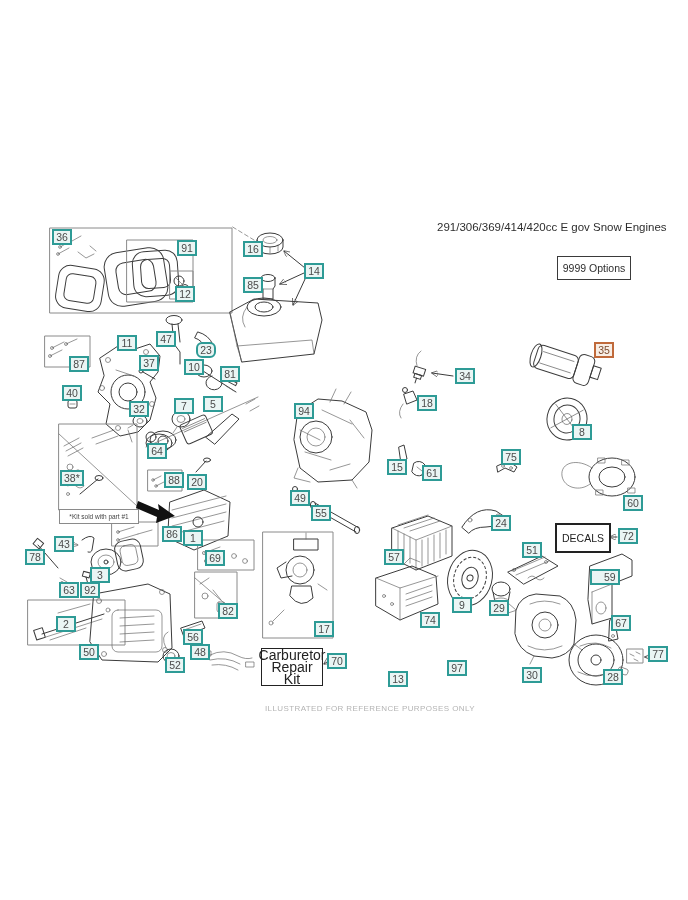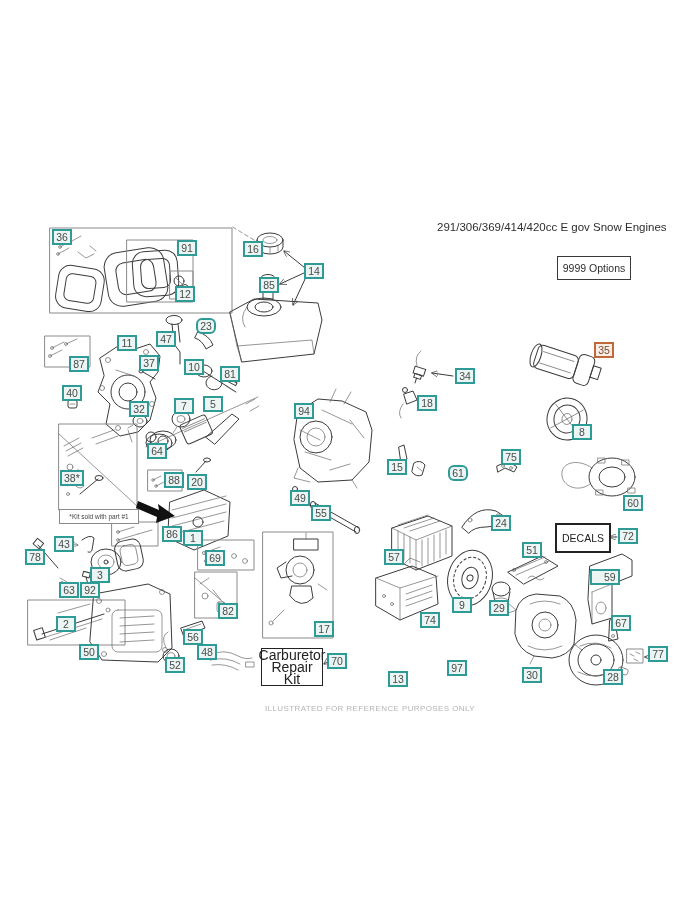--- a/index.html
+++ b/index.html
@@ -470,57 +470,57 @@
 <div class="kit-note">*Kit sold with part #1</div>
 
 <div class="footer">ILLUSTRATED FOR REFERENCE PURPOSES ONLY</div>
 
 <div>
     <div class="plabel" style="left: 52px; top: 229px;">36</div>
     <div class="plabel" style="left: 177px; top: 240px;">91</div>
     <div class="plabel" style="left: 175px; top: 286px;">12</div>
     <div class="plabel" style="left: 243px; top: 241px;">16</div>
     <div class="plabel" style="left: 304px; top: 263px;">14</div>
-    <div class="plabel" style="left: 243px; top: 277px; margin-left: 16px;">85</div>
+    <div class="plabel" style="left: 243px; top: 277px;">85</div>
     <div class="plabel" style="left: 117px; top: 335px;">11</div>
     <div class="plabel" style="left: 156px; top: 331px;">47</div>
-    <div class="plabel" style="left: 196px; top: 318px; border-radius: 6px;">23</div>
+    <div class="plabel" style="left: 196px; top: 342px; border-radius: 6px;">23</div>
     <div class="plabel" style="left: 69px; top: 356px;">87</div>
     <div class="plabel" style="left: 139px; top: 355px;">37</div>
     <div class="plabel" style="left: 184px; top: 359px;">10</div>
     <div class="plabel" style="left: 220px; top: 366px;">81</div>
     <div class="plabel" style="left: 62px; top: 385px;">40</div>
     <div class="plabel" style="left: 129px; top: 401px;">32</div>
     <div class="plabel" style="left: 174px; top: 398px;">7</div>
     <div class="plabel" style="left: 203px; top: 396px;">5</div>
     <div class="plabel" style="left: 294px; top: 403px;">94</div>
     <div class="plabel" style="left: 455px; top: 368px;">34</div>
     <div class="plabel" style="left: 417px; top: 395px;">18</div>
     <div class="plabel accent" style="left: 558px; top: 342px;">35</div>
     <div class="plabel" style="left: 572px; top: 424px;">8</div>
     <div class="plabel" style="left: 501px; top: 449px;">75</div>
     <div class="plabel" style="left: 623px; top: 495px;">60</div>
     <div class="plabel" style="left: 387px; top: 459px;">15</div>
-    <div class="plabel" style="left: 448px; top: 465px; border-radius: 6px;">61</div>
+    <div class="plabel" style="left: 422px; top: 465px;">61</div>
     <div class="plabel" style="left: 147px; top: 443px;">64</div>
     <div class="plabel" style="left: 164px; top: 472px;">88</div>
     <div class="plabel" style="left: 187px; top: 474px;">20</div>
     <div class="plabel" style="left: 60px; top: 470px;">38*</div>
     <div class="plabel" style="left: 162px; top: 526px;">86</div>
     <div class="plabel" style="left: 183px; top: 530px;">1</div>
     <div class="plabel" style="left: 54px; top: 536px;">43</div>
     <div class="plabel" style="left: 25px; top: 549px;">78</div>
     <div class="plabel" style="left: 90px; top: 567px;">3</div>
     <div class="plabel" style="left: 59px; top: 582px;">63</div>
     <div class="plabel" style="left: 80px; top: 582px;">92</div>
     <div class="plabel" style="left: 56px; top: 616px;">2</div>
     <div class="plabel" style="left: 79px; top: 644px;">50</div>
     <div class="plabel" style="left: 183px; top: 629px;">56</div>
     <div class="plabel" style="left: 165px; top: 657px;">52</div>
-    <div class="plabel" style="left: 197px; top: 644px;">48</div>
+    <div class="plabel" style="left: 190px; top: 644px;">48</div>
     <div class="plabel" style="left: 205px; top: 550px;">69</div>
     <div class="plabel" style="left: 218px; top: 603px;">82</div>
     <div class="plabel" style="left: 314px; top: 621px;">17</div>
     <div class="plabel" style="left: 327px; top: 653px;">70</div>
     <div class="plabel" style="left: 290px; top: 490px;">49</div>
     <div class="plabel" style="left: 311px; top: 505px;">55</div>
     <div class="plabel" style="left: 384px; top: 549px;">57</div>
     <div class="plabel" style="left: 491px; top: 515px;">24</div>
     <div class="plabel" style="left: 452px; top: 597px;">9</div>
     <div class="plabel" style="left: 489px; top: 600px;">29</div>

